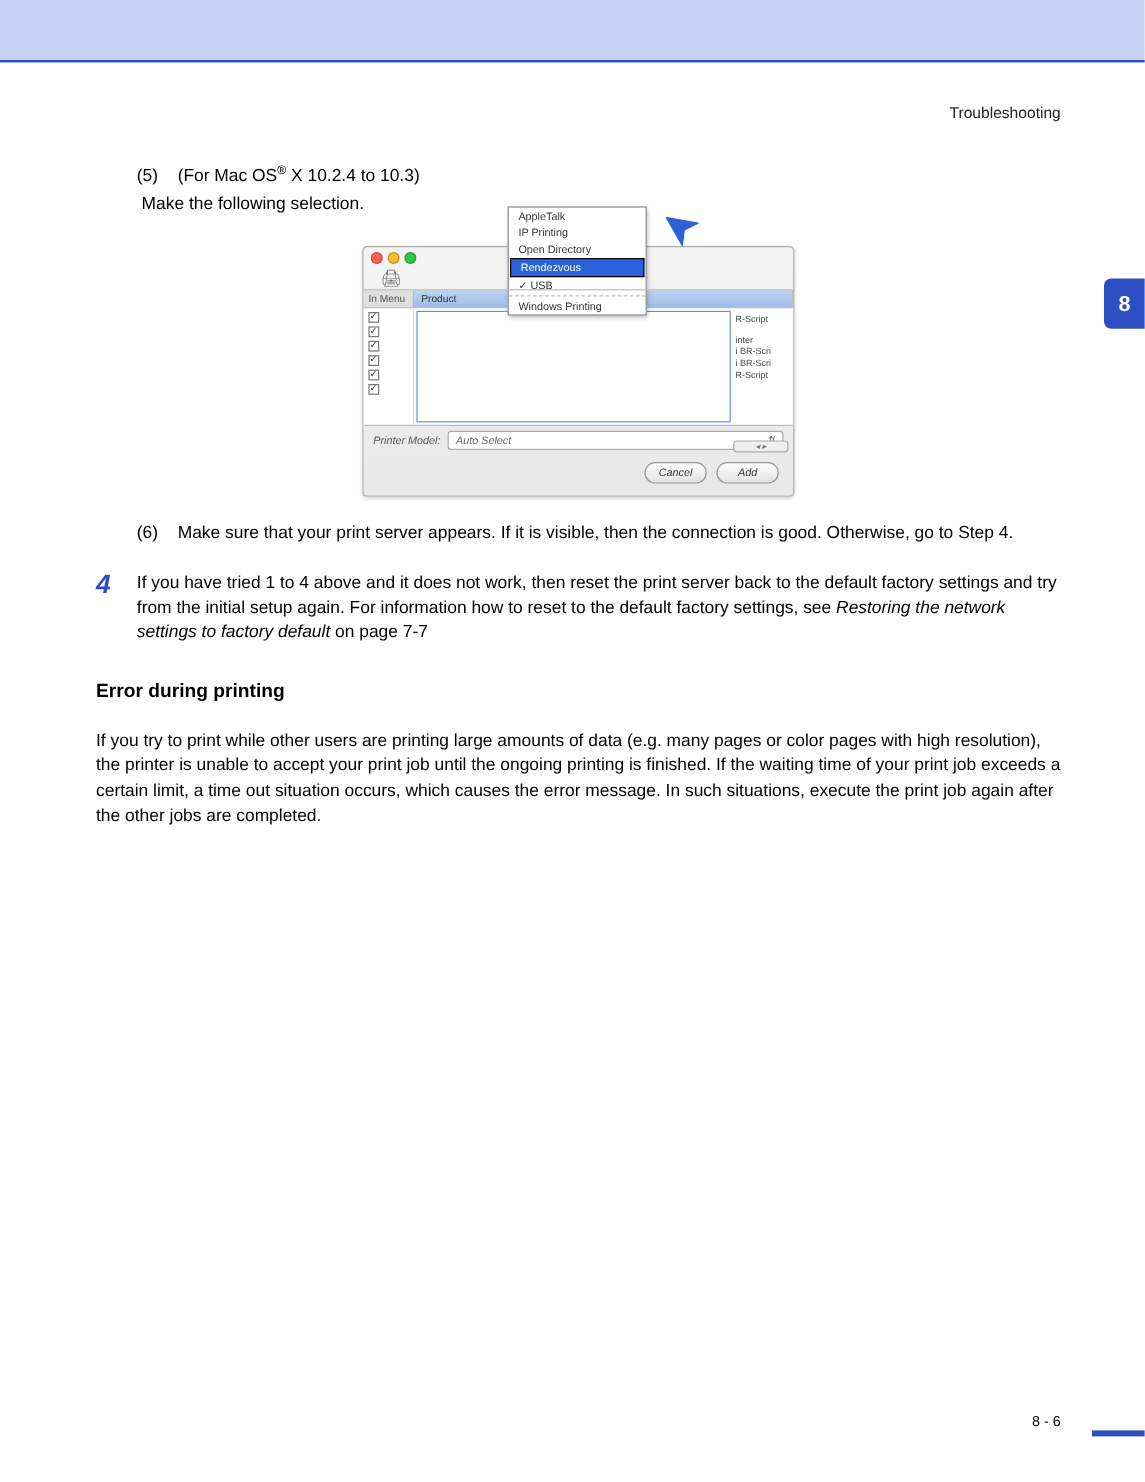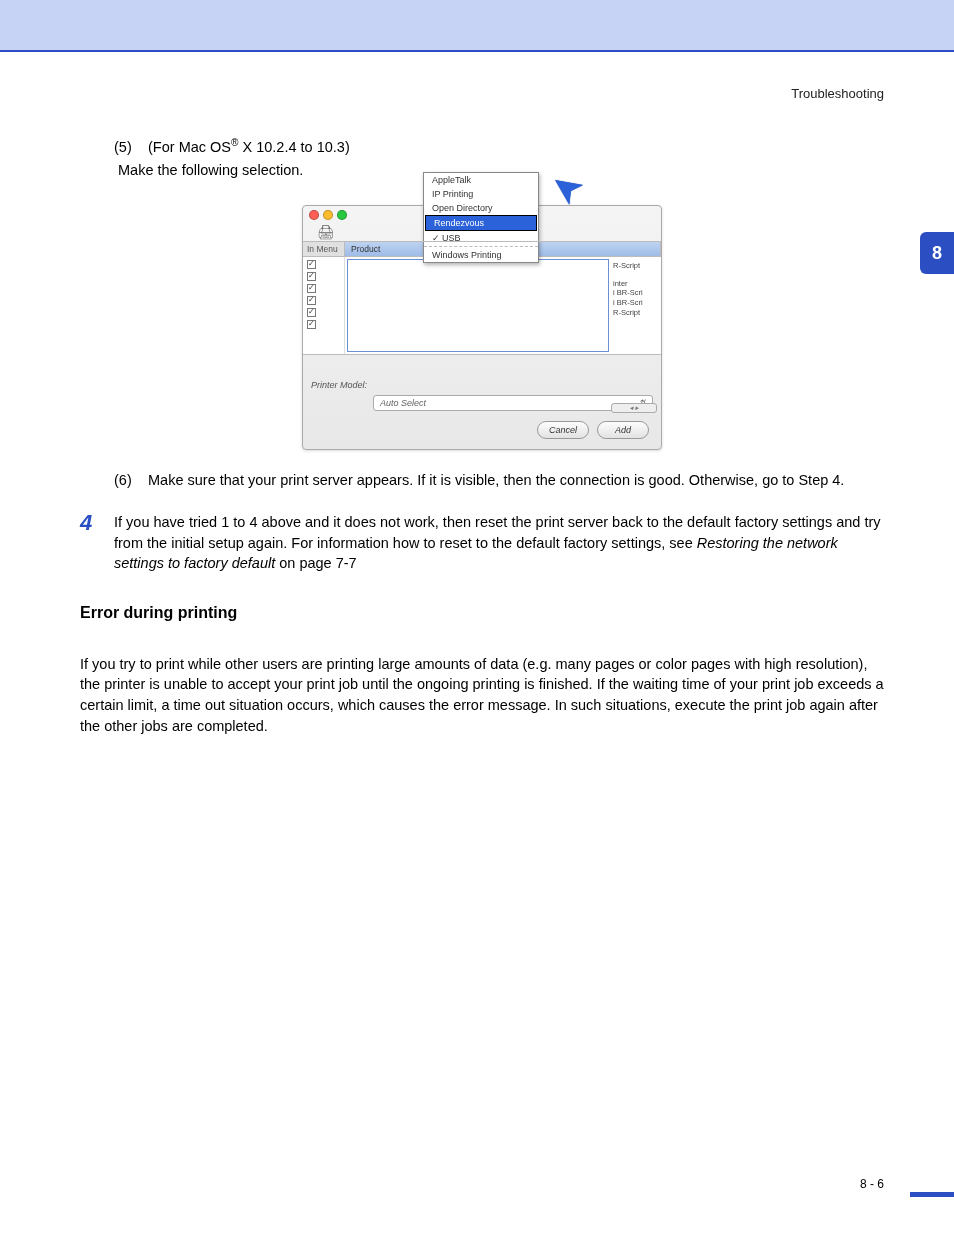--- a/index.html
+++ b/index.html
@@ -32,36 +32,36 @@
   .lh-a { width: 42px; padding: 2px 4px; border-right: 1px solid #bbb; }
   .lh-b { flex: 1; padding: 2px 6px; background: linear-gradient(#bdd3f0,#9fbce8); color: #333; border-right: 1px solid #bbb; }
   .list-body { display: flex; height: 98px; border-bottom: 1px solid #bbb; background: #fff; }
   .col-a { width: 42px; border-right: 1px solid #ddd; padding: 3px 4px; }
   .cb { width: 9px; height: 9px; border: 1px solid #777; background: #fff; margin-bottom: 3px; position: relative; }
   .cb::after { content: "✓"; font-size: 8px; position: absolute; top: -2px; left: 0; color: #333; }
   .col-b { flex: 1; border: 1px solid #6b8fd6; margin: 2px; background: #fff; }
   .col-c { width: 50px; padding: 4px 2px; font-size: 7.5px; color: #444; line-height: 1.3; overflow: hidden; }
   .model-row { display: flex; align-items: center; padding: 4px 8px; gap: 6px; font-style: italic; }
   .model-row label { font-size: 9px; color: #555; }
-  .model-sel { flex: 1; height: 16px; border: 1px solid #aaa; border-radius: 3px; background: #fff; font-size: 9px; padding: 0 6px; display: flex; align-items: center; justify-content: space-between; color: #666; margin-top: 36px; }
+  .model-sel { flex: 1; height: 16px; border: 1px solid #aaa; border-radius: 3px; background: #fff; font-size: 9px; padding: 0 6px; display: flex; align-items: center; justify-content: space-between; color: #666; }
   .btn-row { display: flex; justify-content: flex-end; gap: 8px; padding: 6px 12px 10px 12px; font-style: italic; }
   .mac-btn { min-width: 52px; height: 18px; border: 1px solid #999; border-radius: 9px; background: linear-gradient(#fdfdfd,#e2e2e2); font-size: 9px; color: #333; display: flex; align-items: center; justify-content: center; }
   .scroll-thumb { position: absolute; right: 4px; bottom: 36px; width: 46px; height: 10px; border: 1px solid #aaa; border-radius: 3px; background: #eee; font-size: 7px; display:flex; align-items:center; justify-content:center; color:#777; }
 
   .step6 { margin-left: 34px; font-size: 14.5px; line-height: 1.4; margin-top: 6px; }
   .step6 .num { display: inline-block; width: 30px; vertical-align: top; }
   .step6 .txt { display: inline-block; width: calc(100% - 36px); vertical-align: top; }
 
   .step4-row { display: flex; margin-top: 22px; }
   .big4 { width: 34px; font-size: 22px; font-weight: bold; font-style: italic; color: #2b4fc2; line-height: 1; }
   .step4-text { flex: 1; font-size: 14.5px; line-height: 1.42; }
   .italic { font-style: italic; }
 
   .h-error { font-weight: bold; font-size: 16px; margin-top: 30px; }
-  .para { font-size: 14.5px; line-height: 1.42; margin-top: 32px; }
+  .para { font-size: 14.5px; line-height: 1.42; margin-top: 22px; }
 
   .footer { position: absolute; right: 70px; bottom: 44px; font-size: 12px; font-weight: normal; }
   .footer-bar { position: absolute; right: 0; bottom: 38px; width: 44px; height: 5px; background: #2b4fc2; }
 </style>
 </head>
 <body>
 
 <div class="top-bar"></div>
 
 <div class="page">

